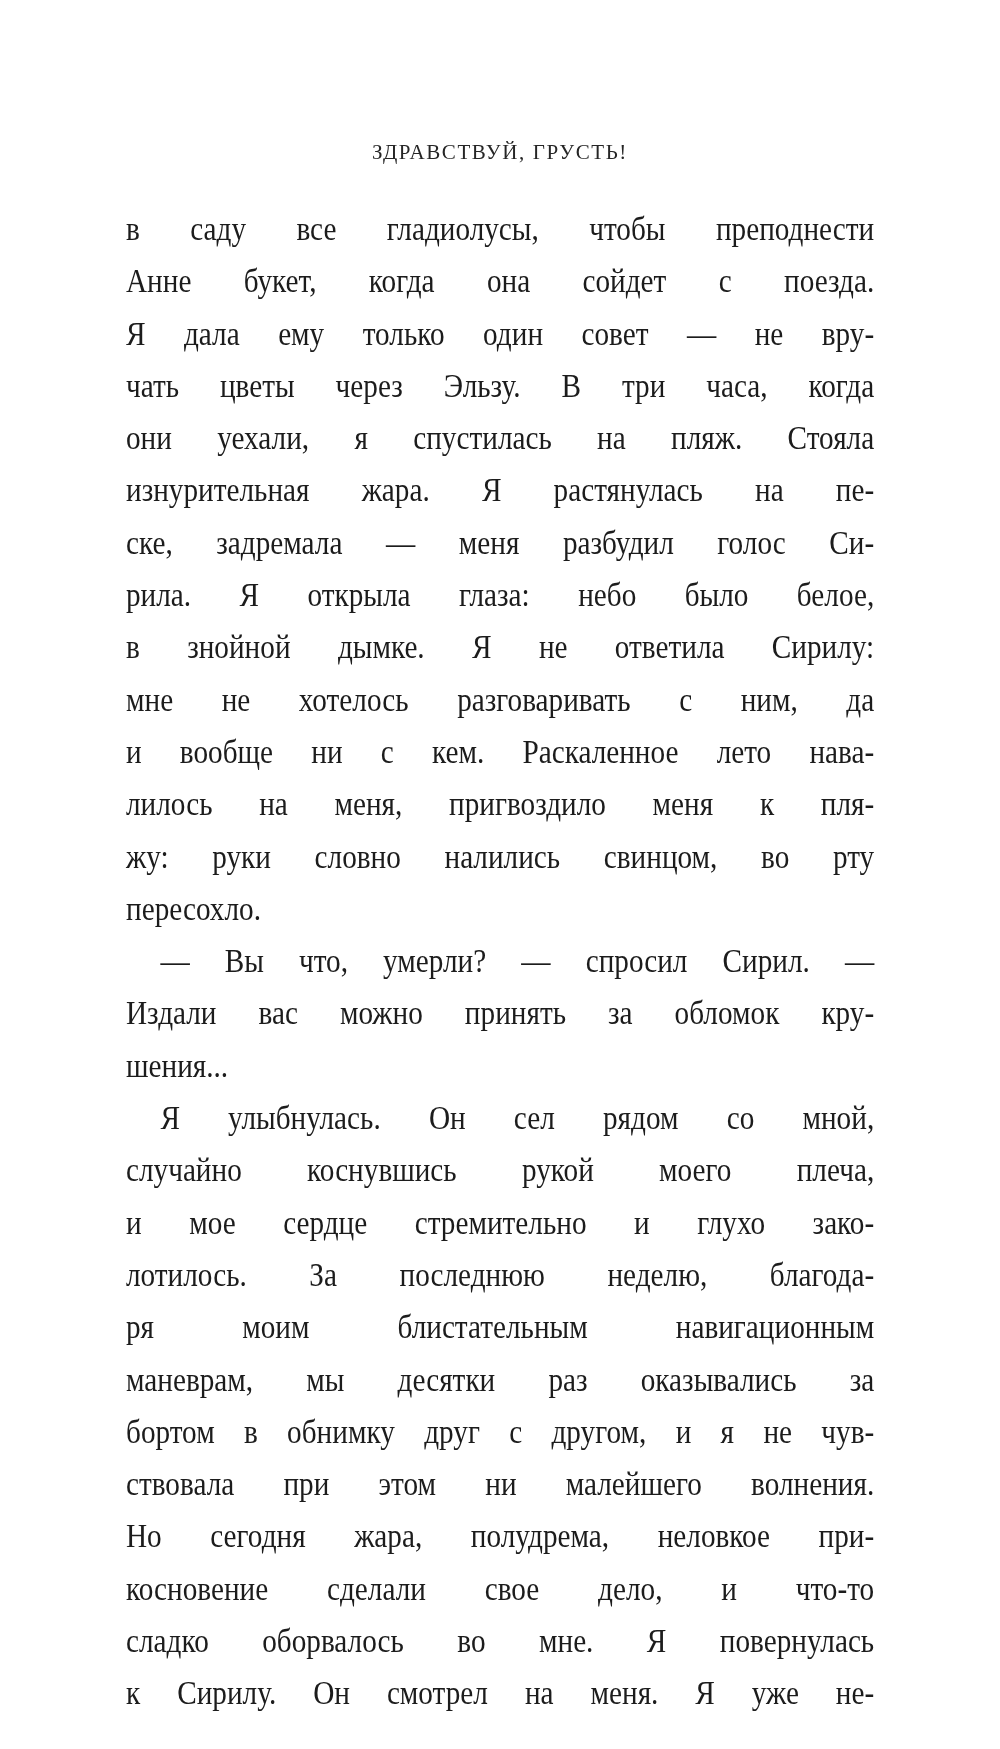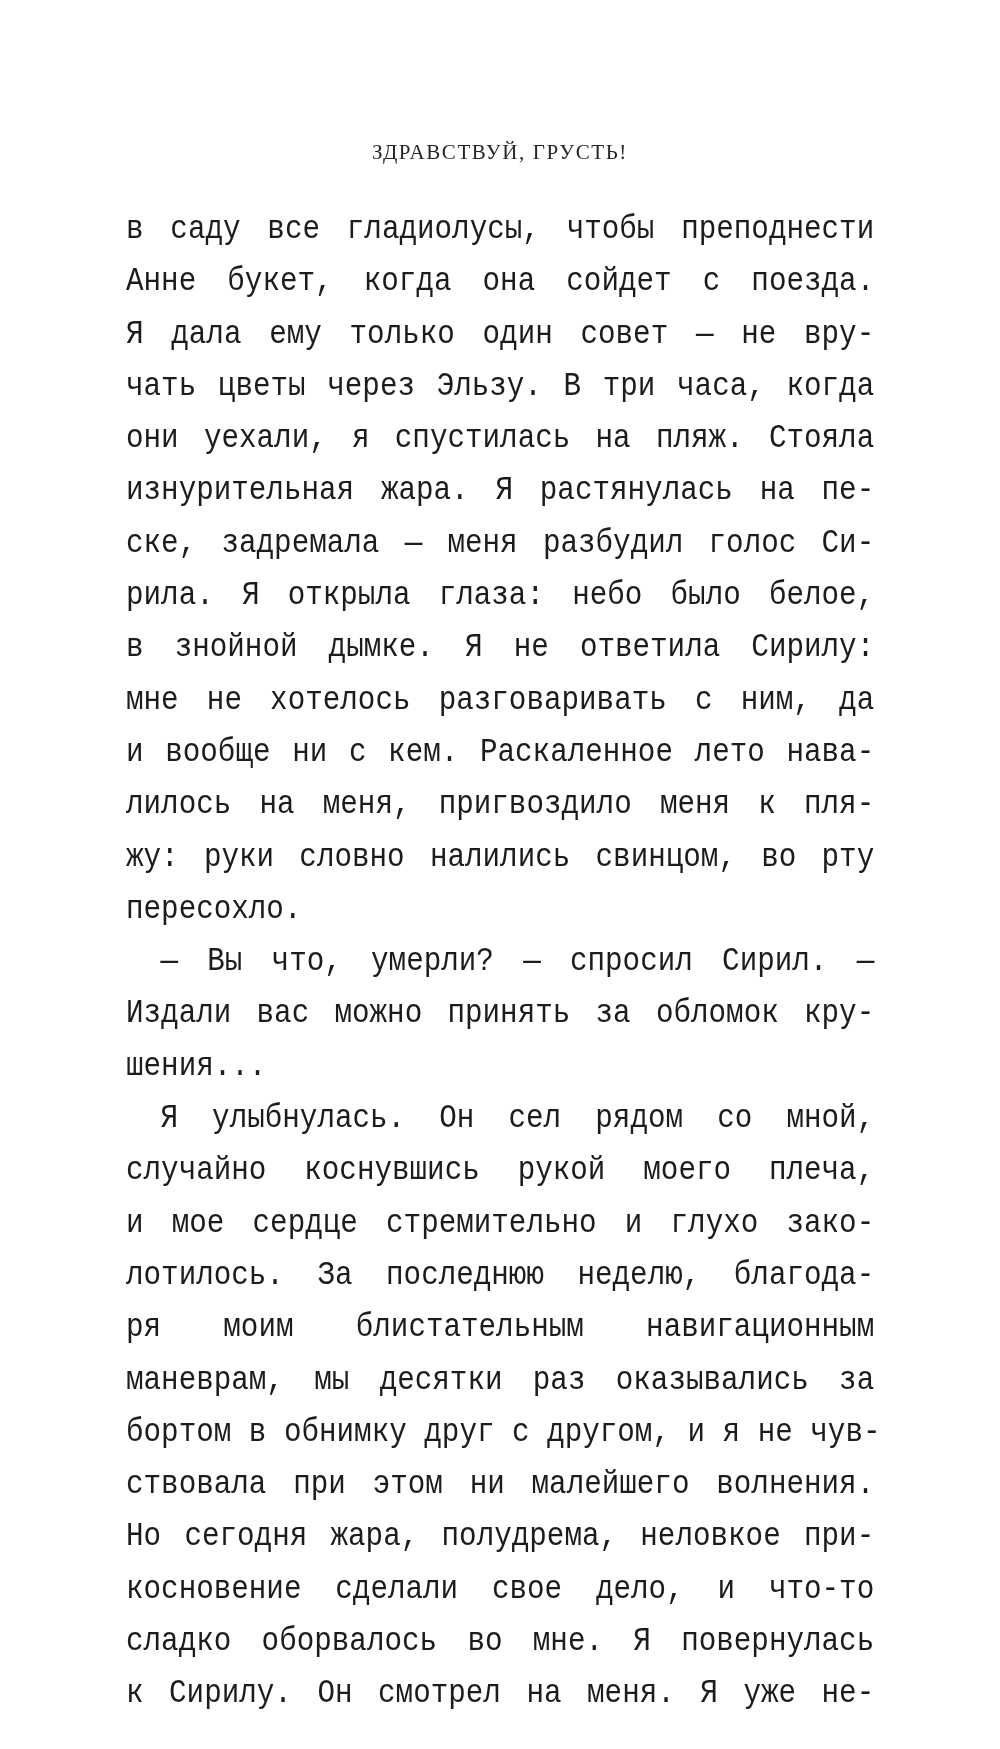--- a/index.html
+++ b/index.html
@@ -31,21 +31,21 @@
       font-size: 21px;
       letter-spacing: 1.6px;
       color: #262626;
       line-height: 34px;
     }
     .body-text {
       position: absolute;
       top: 203px;
       left: 126px;
       width: 748px;
-      font-family: Liberation Mono, monospace;
+      font-family: Liberation Serif, serif;
       font-size: 34px;
       line-height: 52.3px;
       color: #1c1c1c;
     }
     .line {
       display: block;
       white-space: nowrap;
       text-align: justify;
       text-align-last: justify;
       height: 52.3px;

